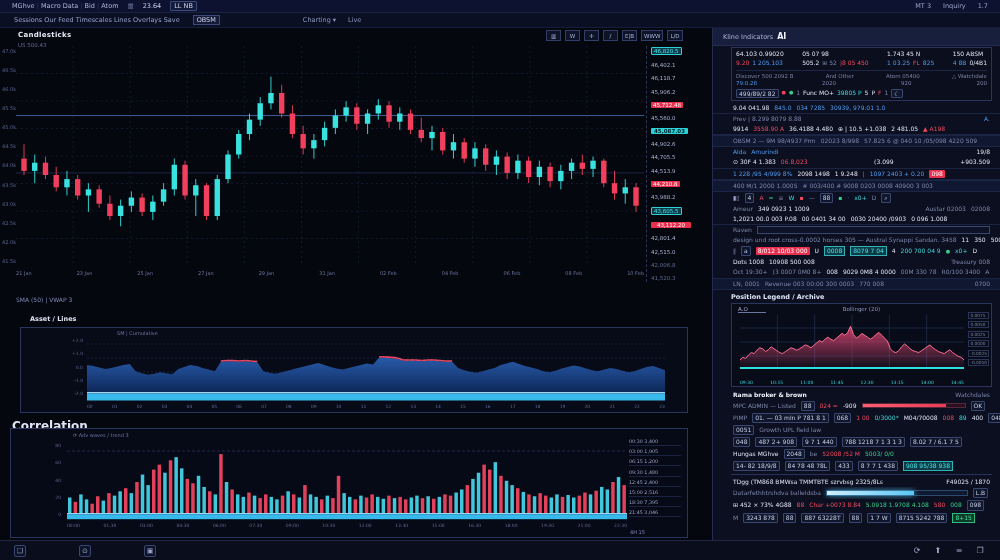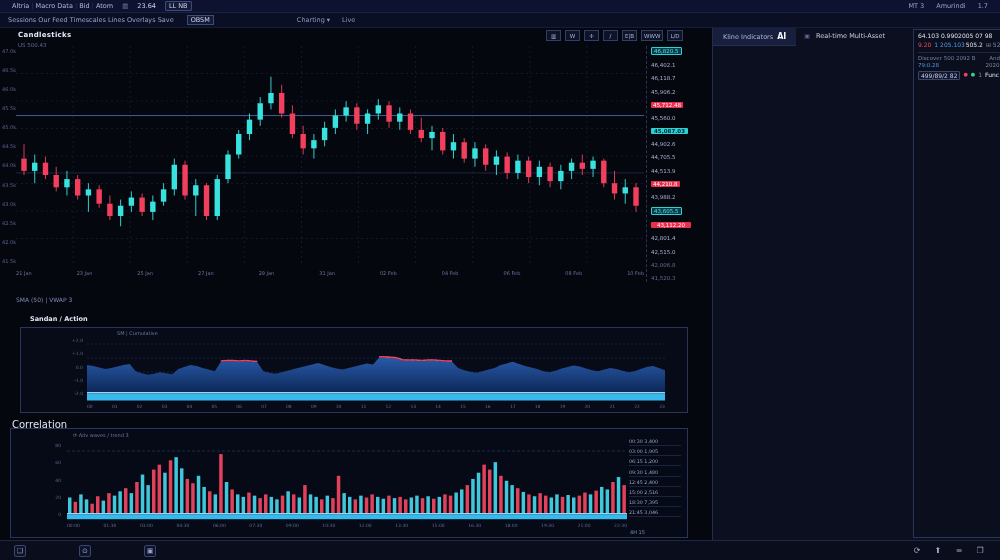--- a/index.html
+++ b/index.html
@@ -8,21 +8,21 @@
        font-family:"DejaVu Sans",sans-serif;color:#cdd4ea;}
   
   .topbar1{position:absolute;top:0;left:0;right:0;height:13px;background:#0c1230;
            border-bottom:1px solid #1a2242;display:flex;align-items:center;gap:9px;
            padding:0 12px;font-size:6.5px;color:#aeb6d6;}
   .topbar1 .sep{color:#2e3a66;}
   .tb1-right{margin-left:auto;display:flex;gap:12px;align-items:center;color:#9aa3c6;}
   .badge{border:1px solid #3c4a78;background:#141b38;padding:0 3px;border-radius:1px;color:#c9d1ea;}
   .topbar2{position:absolute;top:13px;left:0;right:0;height:15px;background:#0a0f24;
            border-bottom:1px solid #161d3a;display:flex;align-items:center;gap:13px;
-           padding:0 8px;font-size:6.5px;color:#98a2c8;}
+           padding:0 14px;font-size:6.5px;color:#98a2c8;}
   .tb2-center{margin-left:70px;display:flex;gap:12px;align-items:center;color:#8d97bd;}
   .toggle{border:1px solid #3c4a78;background:#141b38;padding:0 3px;color:#cdd4ea;}
   
   .mc-title{position:absolute;top:31px;left:18px;font-size:7px;font-weight:bold;color:#e6ebf8;letter-spacing:.3px;}
   .mc-corner{position:absolute;top:42px;left:18px;font-size:5.5px;color:#5f6a92;}
   .mc-toolbar{position:absolute;top:30px;left:546px;display:flex;gap:4px;}
   .tool-btn{min-width:15px;height:11px;border:1px solid #323e66;background:#0d1329;color:#aeb8da;
             font-size:5.5px;display:flex;align-items:center;justify-content:center;padding:0 2px;}
   .mc-ylab{position:absolute;left:2px;top:48px;height:216px;width:13px;display:flex;flex-direction:column;
            justify-content:space-between;font-size:5px;color:#59648e;text-align:right;}
@@ -41,34 +41,34 @@
   
   .mid-title{position:absolute;top:315px;left:30px;font-size:6.5px;font-weight:bold;color:#dfe5f5;}
   .mid-box{position:absolute;top:327px;left:20px;width:668px;height:86px;border:1px solid #2b355c;background:#070b18;}
   .mid-legend{position:absolute;top:2px;left:96px;font-size:5px;color:#6b76a0;}
   .mid-ylab{position:absolute;left:42px;top:10px;height:58px;width:20px;display:flex;flex-direction:column;
             justify-content:space-between;font-size:4.5px;color:#59648e;text-align:right;}
   #mid-area{position:absolute;left:66px;top:6px;}
   .mid-xlab{position:absolute;left:66px;top:76px;width:578px;display:flex;justify-content:space-between;
             font-size:4.5px;color:#5d6890;}
   
-  .bot-title{position:absolute;top:419px;left:12px;font-size:10px;font-weight:normal;color:#dfe5f5;}
+  .bot-title{position:absolute;top:419px;left:12px;font-size:12px;font-weight:bold;color:#dfe5f5;}
   .bot-box{position:absolute;top:428px;left:10px;width:678px;height:110px;border:1px solid #2b355c;background:#060a16;}
   .bot-legend{position:absolute;top:3px;left:62px;font-size:5px;color:#6b76a0;}
   .bot-ylab{position:absolute;left:32px;top:14px;height:74px;width:18px;display:flex;flex-direction:column;
             justify-content:space-between;font-size:4.5px;color:#59648e;text-align:right;}
   #bot-vol{position:absolute;left:56px;top:10px;}
   .bot-xlab{position:absolute;left:56px;top:94px;width:560px;display:flex;justify-content:space-between;
             font-size:4.5px;color:#5d6890;}
   .bot-list{position:absolute;right:6px;top:10px;width:52px;display:flex;flex-direction:column;gap:3.2px;}
   .bot-list div{font-size:4.8px;color:#9aa3c6;border-bottom:1px solid #1a2340;padding-bottom:1px;white-space:nowrap;}
   .bot-corner{position:absolute;right:42px;bottom:2px;font-size:5px;color:#7f89b4;}
   
   .rpanel{position:absolute;top:28px;left:712px;width:288px;height:512px;background:#0b0f1f;
-          border-left:1px solid #232c4e;display:flex;flex-direction:row;overflow:hidden;}
+          border-left:1px solid #232c4e;display:flex;flex-direction:column;overflow:hidden;}
   .rp-header{height:18px;background:#171f3d;display:flex;align-items:center;gap:4px;
              padding:0 10px;font-size:6.5px;color:#aab3d4;flex:none;border-bottom:1px solid #242e55;}
   .rp-header b{color:#f2f5fd;font-size:8px;}
   .rp-sub{height:15px;display:flex;align-items:center;gap:6px;padding:0 10px 0 8px;font-size:6.5px;
           color:#c6cde6;flex:none;}
   .gutter-ic{font-size:6px;color:#5f6a92;}
   .rp-box1{margin:1px 8px 2px 18px;border:1px solid #2b355c;background:#0a0e1d;flex:none;padding:2px 4px;}
   .b1-grid{display:flex;justify-content:space-between;}
   .b1-col{display:flex;flex-direction:column;gap:2px;}
   .b1-top{font-size:6px;color:#dde3f2;}
@@ -115,27 +115,27 @@
   .sb-left{display:flex;gap:53px;}
   .sb-right{margin-left:auto;display:flex;gap:9px;}
   .sb-right .sb-ic{border:none;background:none;font-size:8px;}
 </style>
 </head>
 <body>
 
 <div id="app">
 
   <div class="topbar1">
-    <span id="menu1-items"><span> Altria </span><span class="sep">|</span><span> Macro Data </span><span class="sep">|</span><span> Bid </span><span class="sep">|</span><span> Atom </span></span>
+    <span id="menu1-items"><span> MGhve </span><span class="sep">|</span><span> Macro Data </span><span class="sep">|</span><span> Bid </span><span class="sep">|</span><span> Atom </span></span>
     <span style="color:#7d88b2">▥</span>
     <span style="color:#c9d1ea">23.64</span>
     <span class="badge">LL NB</span>
     <span class="tb1-right" id="menu1-right">
         <span>MT 3</span>
-        <span>Amurindi</span>
+        <span>Inquiry</span>
         <span>1.7</span>
       </span>
   </div>
 
   <div class="topbar2">
     <span id="menu2-items"><span>Sessions   </span><span>Our Feed   </span><span>Timescales   </span><span>Lines   </span><span>Overlays   </span><span>Save   </span></span>
     <span class="toggle">OBSM</span>
     <span class="tb2-center" id="menu2-center">
         <span>Charting ▾</span>
         <span>Live</span>
@@ -332,21 +332,21 @@
       <div>29 Jan</div>
       <div>31 Jan</div>
       <div>02 Feb</div>
       <div>04 Feb</div>
       <div>06 Feb</div>
       <div>08 Feb</div>
       <div>10 Feb</div>
     </div>
   <div class="mc-status">SMA (50)  |  VWAP 3</div>
 
-  <div class="mid-title">Sandan / Action</div>
+  <div class="mid-title">Asset / Lines</div>
   <div class="mid-box">
     <div class="mid-legend">SM | Cumulative</div>
     <div class="mid-ylab" id="mid-ylab">
         <div>+2.0</div>
         <div>+1.0</div>
         <div>0.0</div>
         <div>-1.0</div>
         <div>-2.0</div>
       </div>
     <svg id="mid-area" width="578" height="68">
@@ -554,24 +554,20 @@
         <div>21:45  3,046</div>
       </div>
     <div class="bot-corner">4H 15</div>
   </div>
 
   <div class="rpanel">
     <div class="rp-header">
       <span>Kline Indicators</span>
       <b>AI</b>
     </div>
-    <div class="rp-sub">
-      <span class="gutter-ic">▣</span>
-      <span>Real-time Multi-Asset</span>
-    </div>
     <div class="rp-box1" id="rp-box1">
         <div class="b1-grid">
           <div class="b1-col">
             <div class="b1-top">64.103  0.99020</div>
             <div class="b1-bot">
               <span class="c-r">9.20</span>
               <span class="c-b">1 205.103</span>
             </div>
           </div>
           <div class="b1-col">
@@ -743,20 +739,21 @@
           <span class="c-g">A</span>
         </div>
         <div class="row band">
           <span class="c-g">LN, 0001</span>
           <span class="c-g">Revenue 003 00:00 300 0003</span>
           <span class="c-g">770 008</span>
           <span class="c-sp"></span>
           <span class="c-g">0700</span>
         </div>
       </div>
+    <div class="rp-sect">Position Legend / Archive</div>
     <div class="rp-chartbox">
       <div class="pk-head">
         <span class="pk-ao">A.O</span>
         <span class="pk-center">Bollinger (20)</span>
       </div>
       <svg id="pink-area" width="224" height="56">
           <defs>
             <linearGradient id="gpink" x1="0" y1="0" x2="0" y2="1">
               <stop offset="0%" stop-color="#e54975" stop-opacity="0.85"></stop>
               <stop offset="100%" stop-color="#e54975" stop-opacity="0.05"></stop>

